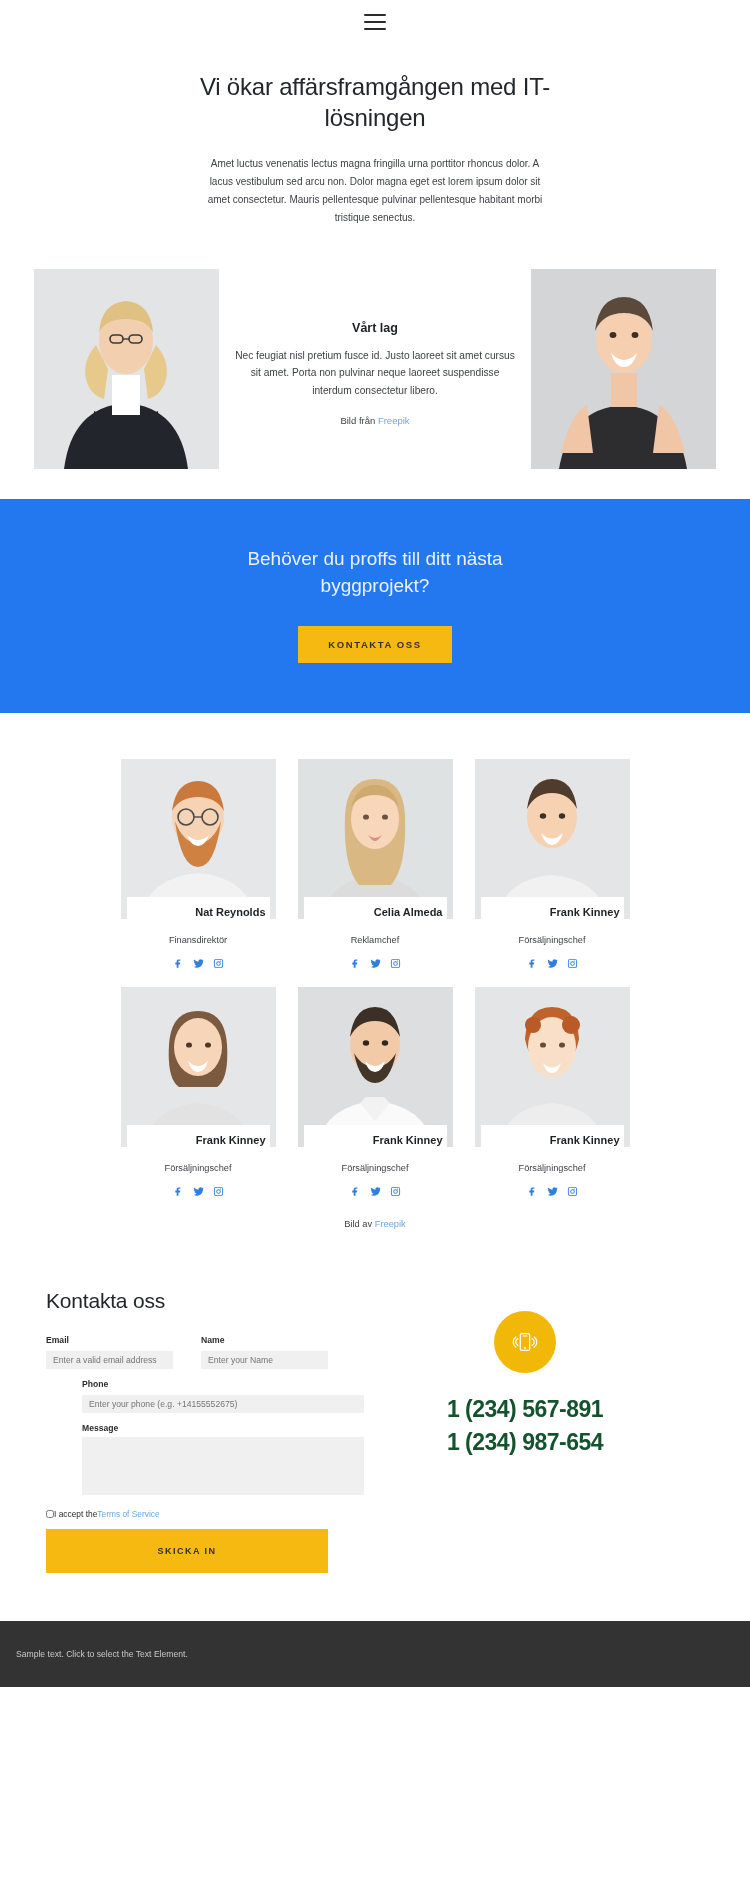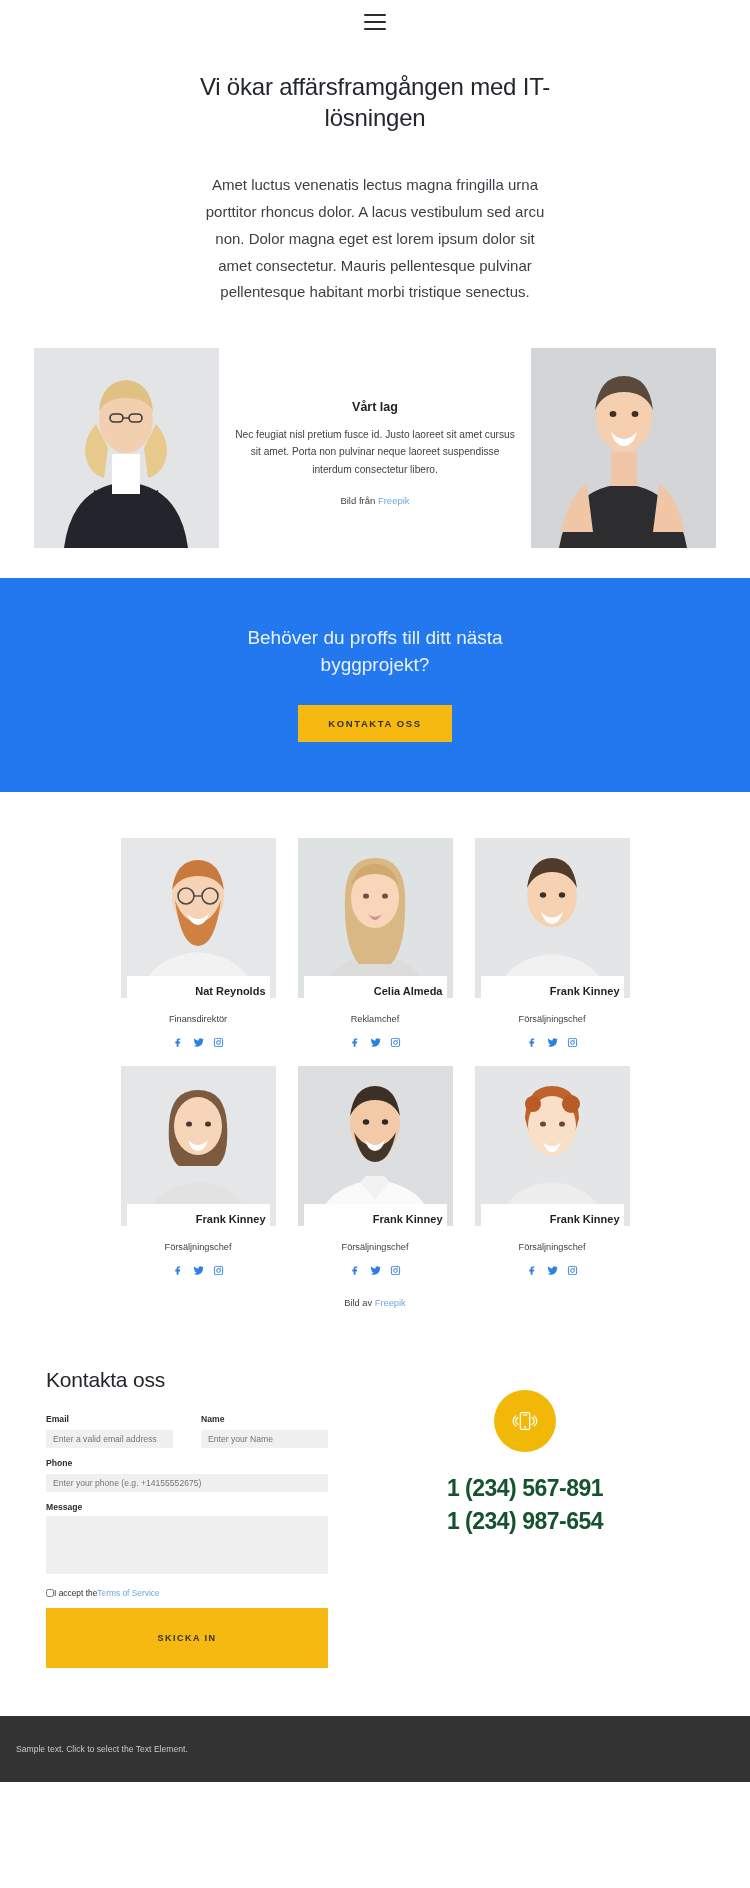--- a/index.html
+++ b/index.html
@@ -17,21 +17,21 @@
   .burger { width:22px; height:16px; display:flex; flex-direction:column; justify-content:space-between; cursor:pointer; }
   .burger span { display:block; height:2px; background:#2b2b2b; border-radius:1px; }
 
   
   .hero { padding:28px 0 10px; text-align:center; }
   .hero-title {
     font-size:24px; font-weight:400; line-height:1.28; color:#23262b;
     letter-spacing:-0.2px; max-width:390px; margin:0 auto;
   }
   .hero-sub {
-    margin:39px auto 0; max-width:352px; font-size:15px; line-height:1.78;
+    margin:22px auto 0; max-width:352px; font-size:10px; line-height:1.78;
     color:#3c3f44;
   }
 
   
   .intro { display:flex; align-items:flex-start; margin-top:32px; }
   .intro-photo { height:200px; background:#d9dadc; position:relative; overflow:hidden; }
   .intro-photo.left  { width:185px; margin-left:34px; }
   .intro-photo.right { width:185px; margin-left:auto; margin-right:34px; }
   .intro-mid { flex:1; padding:52px 14px 0; text-align:center; }
   .intro-h { font-size:12.5px; font-weight:700; color:#1d2025; }
@@ -69,33 +69,33 @@
   .credit2 { text-align:center; font-size:9.3px; color:#3c3f44; margin:22px 0 0; }
   .credit2 a { color:#6ea8dd; text-decoration:none; }
 
   
   .contact { display:flex; padding:60px 46px 48px; gap:18px; }
   .contact-left { width:282px; }
   .contact-h { font-size:21px; font-weight:400; color:#23262b; margin-bottom:22px; letter-spacing:-0.2px; }
   .frow { display:flex; gap:28px; }
   .field { margin-bottom:10px; }
   .field.half { flex:1; }
-  .field.full { width:100%; }
+  .field.full { width:100%;margin-left:36px; }
   .flabel { font-size:8.6px; font-weight:700; color:#2b2b2b; margin-bottom:4px; display:block; }
   .finput, .ftext {
     width:100%; background:#f0f0f0; border:none; outline:none;
     font-family:"Liberation Sans", sans-serif; font-size:8.6px; color:#8b8b8b;
     padding:6px 7px; height:18px;
   }
   .ftext { height:58px; padding:7px; resize:none; }
   .terms { display:flex; align-items:center; margin:6px 0 10px; font-size:8.4px; color:#2b2b2b; }
   .terms input { width:8px; height:8px; margin:0; }
   .terms a { color:#6ea8dd; text-decoration:none; }
   .submit {
-    width:100%; background:#f5b912; border:none; cursor:pointer; padding:25px 0;
+    width:100%; background:#f5b912; border:none; cursor:pointer; padding:17px 0;
     font-family:"Liberation Sans", sans-serif; font-size:9px; font-weight:700;
     letter-spacing:1.5px; color:#333028;
   }
   .contact-right { flex:1; text-align:center; padding-top:22px; }
   .phone-circle {
     width:62px; height:62px; border-radius:50%; background:#f2b807;
     margin:0 auto 20px; display:flex; align-items:center; justify-content:center;
   }
   .phone-num { font-size:23px; font-weight:700; color:#14532d; letter-spacing:-0.5px; line-height:1.45; }
 

